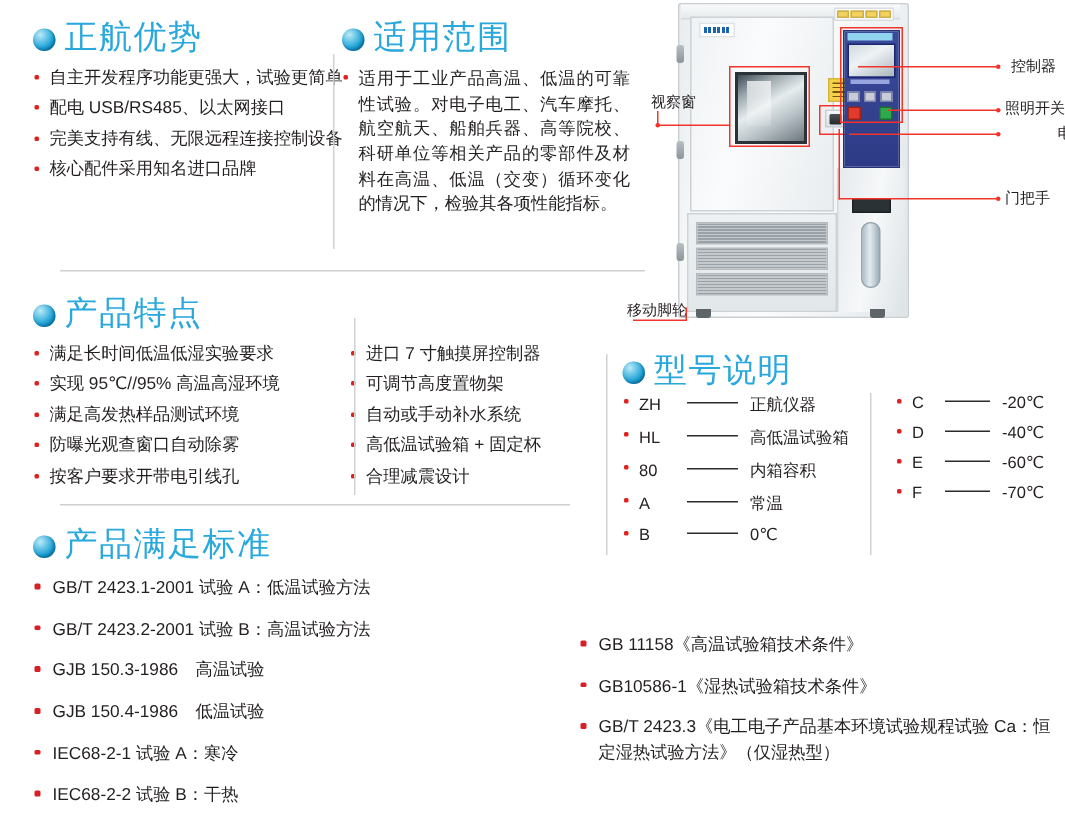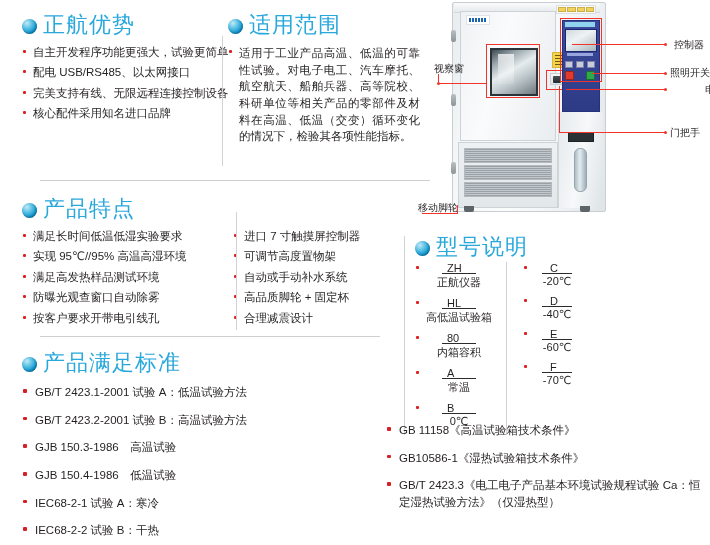--- a/index.html
+++ b/index.html
@@ -83,21 +83,20 @@
     border-left:1px solid #d2d2d2;
     padding-left:10px;
   }
   .model-cols{display:flex;margin-top:4px;}
   .model-cols .mcol{}
   .model-cols .mcol.right{border-left:1px solid #d2d2d2;padding-left:16px;margin-left:14px;}
   .mrow{
     display:flex;align-items:center;
     font-size:11px;margin-bottom:7px;position:relative;padding-left:11px;
     white-space:nowrap;
-    flex-direction:column;
   }
   .mrow:before{
     content:"";position:absolute;left:1px;top:4px;
     width:3px;height:3px;background:#e02020;border-radius:1px;
   }
   .mcode{display:inline-block;min-width:24px;}
   .mdash{
     display:inline-block;width:34px;height:1px;background:#2b2b2b;
     margin:0 8px;position:relative;top:-1px;
   }
@@ -304,21 +303,21 @@
         <li>满足长时间低温低湿实验要求</li>
         <li>实现 95℃//95% 高温高湿环境</li>
         <li>满足高发热样品测试环境</li>
         <li>防曝光观查窗口自动除雾</li>
         <li>按客户要求开带电引线孔</li>
       </ul>
       <ul class="blist col right">
         <li>进口 7 寸触摸屏控制器</li>
         <li>可调节高度置物架</li>
         <li>自动或手动补水系统</li>
-        <li>高品质脚轮 + 固定杯</li>
+        <li>高低温试验箱 + 固定杯</li>
         <li>合理减震设计</li>
       </ul>
     </div>
   </div>
 
   <div class="vline" style="left:236px;top:212px;height:118px;"></div>
 
   <div class="sec" id="sec-model">
     <div class="model-box">
       <div class="heading">

